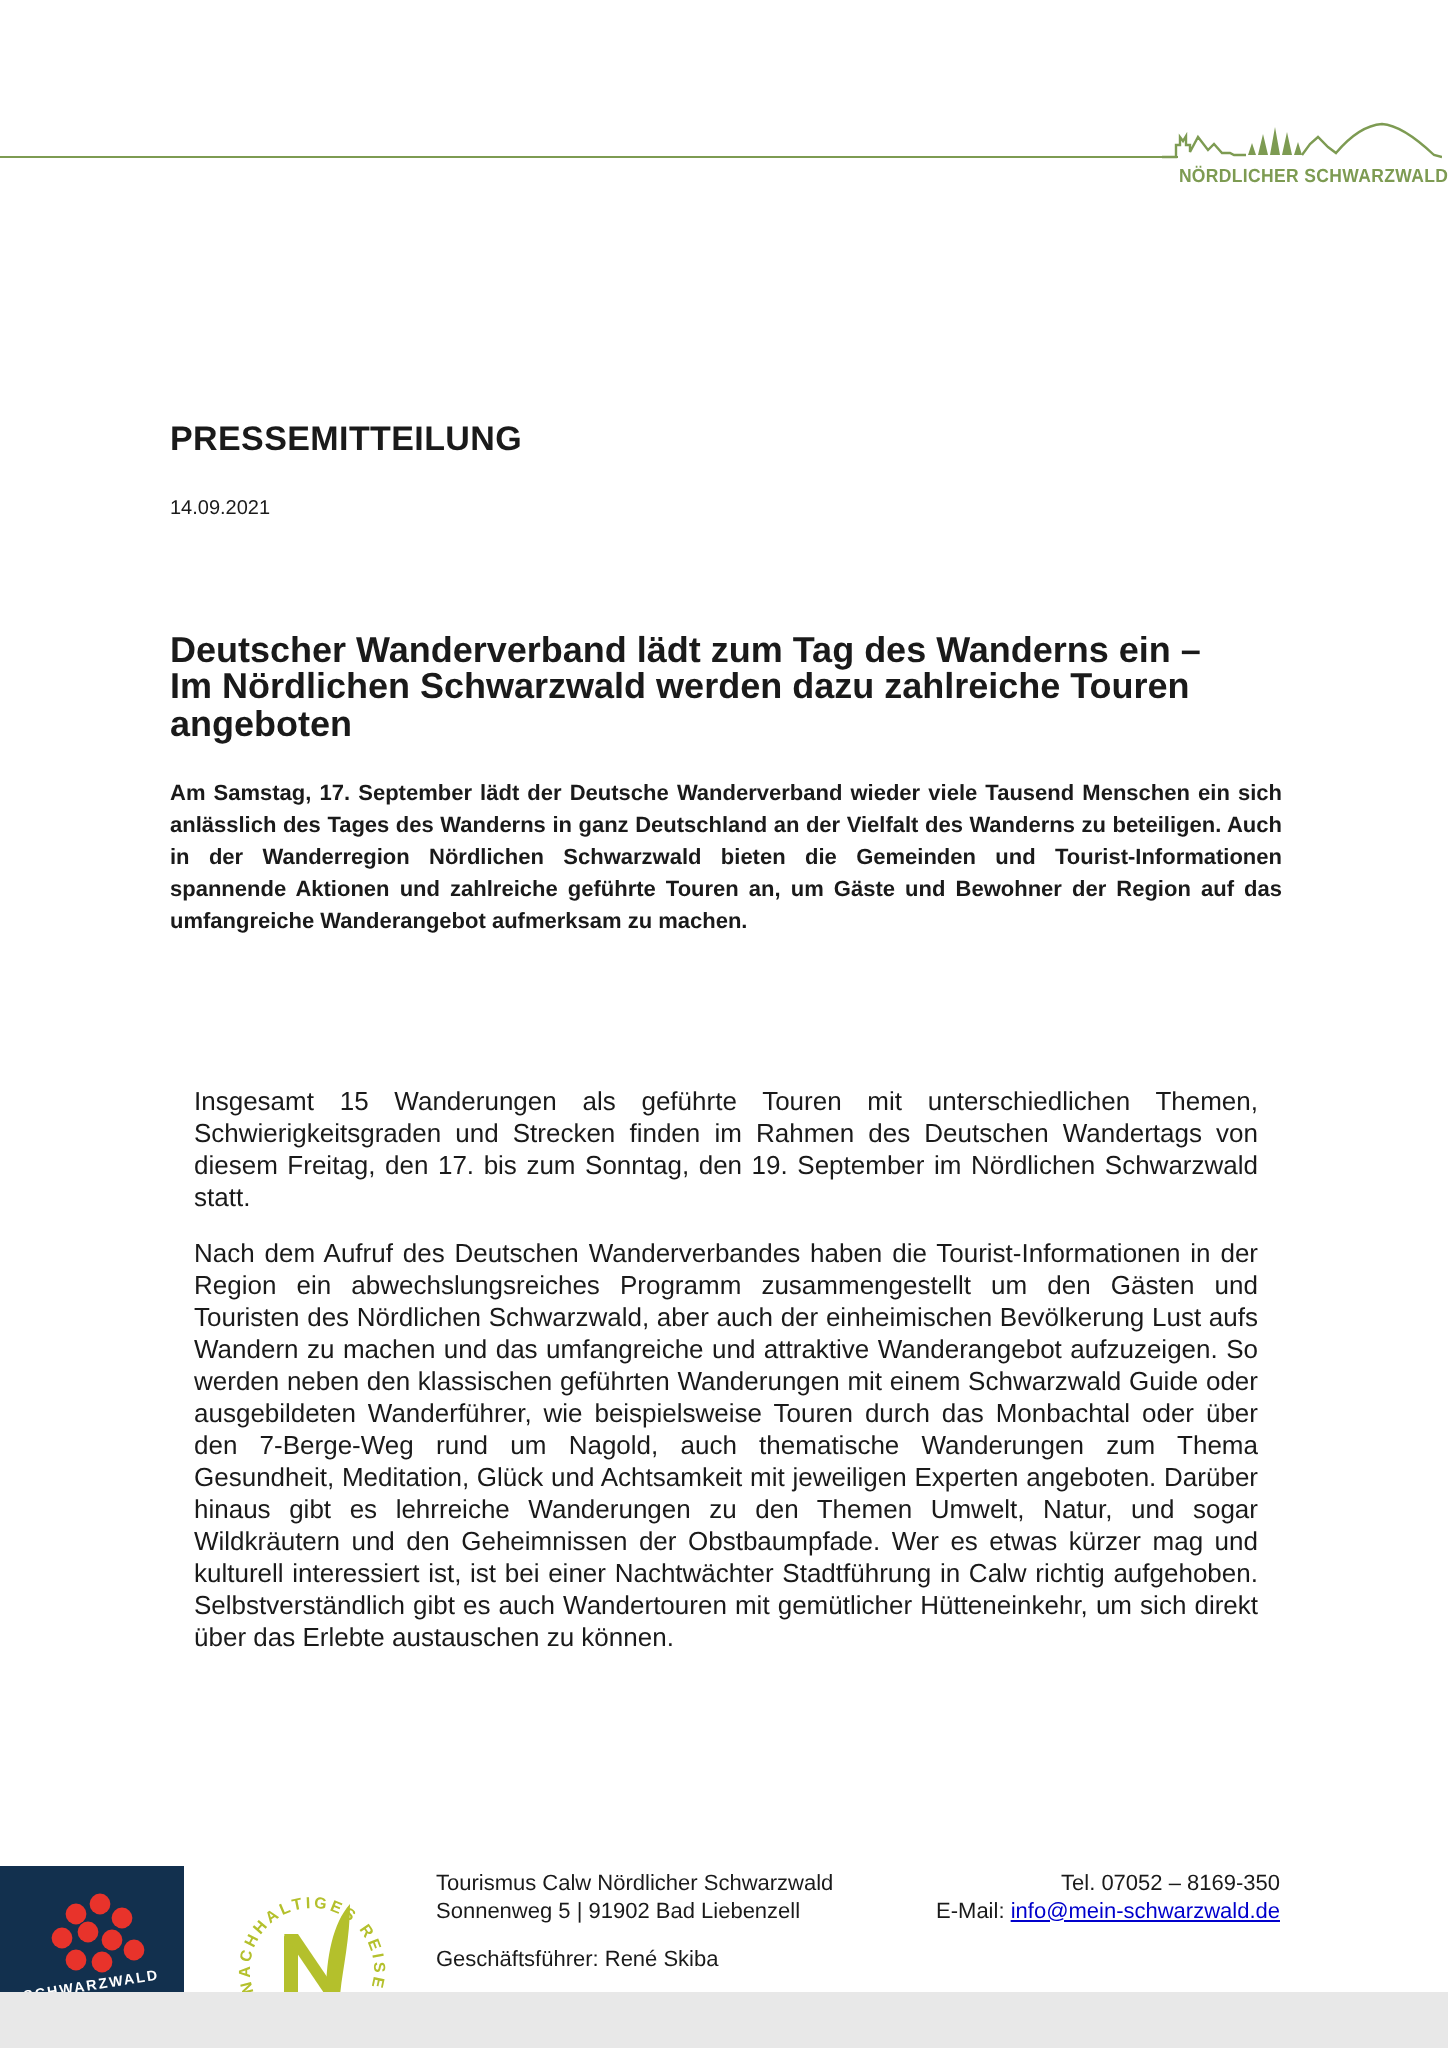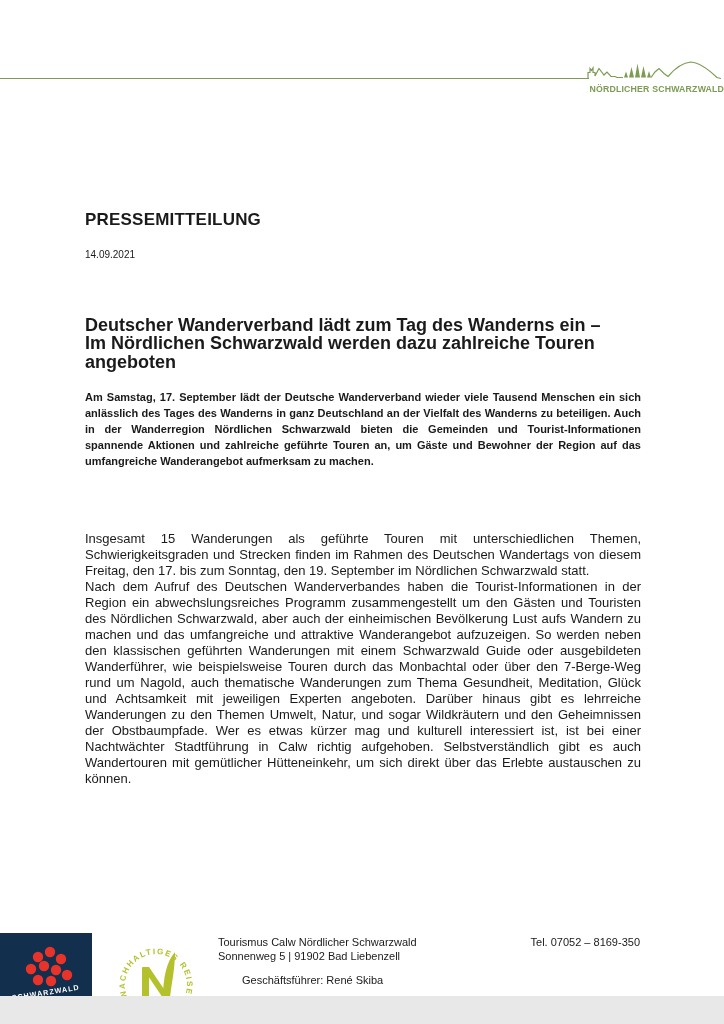--- a/index.html
+++ b/index.html
@@ -21,27 +21,27 @@
   .date{position:absolute;left:85px;top:249px;font-size:10px;}
   .headline{
     position:absolute;left:85px;top:301px;width:560px;
     font-size:18px;font-weight:bold;line-height:18.3px;white-space:pre-line;
   }
   .lead{
     position:absolute;left:85px;top:378px;width:556px;
     font-size:11px;font-weight:bold;line-height:16px;text-align:justify;
   }
   .body-text{position:absolute;left:85px;top:531px;width:556px;font-size:13px;line-height:16px;}
-  .body-text p{margin:0;text-align:justify;}
+  .body-text p{margin:12px;text-align:justify;}
   .body-text p.gap-above{margin-top:16px;}
   
   .f-logo-schwarzwald{position:absolute;left:0;top:933px;width:92px;height:87px;}
   .f-logo-nachhaltig{position:absolute;left:115px;top:934px;width:82px;height:84px;}
   .f-center{position:absolute;left:218px;top:936px;font-size:11px;line-height:13.5px;}
-  .f-center .manager{margin-top:11px;margin-left:24px;}
+  .f-center .manager{margin-top:11px;}
   .f-right{position:absolute;left:380px;top:936px;width:260px;font-size:11px;line-height:13.5px;text-align:right;}
   .email-link{color:#0000cc;text-decoration:underline;cursor:pointer;}
 </style>
 </head>
 <body>
 
 <div class="page">
 
   <div class="header-rule"></div>
   <svg class="header-silhouette" viewBox="0 0 140 25" aria-hidden="true">
@@ -97,15 +97,19 @@
   </svg>
 
   <div class="f-center">
     <div>Tourismus Calw Nördlicher Schwarzwald</div>
     <div>Sonnenweg 5 | 91902 Bad Liebenzell</div>
     <div class="manager">Geschäftsführer: René Skiba</div>
   </div>
 
   <div class="f-right">
     <div>Tel. 07052 – 8169-350</div>
+    <div>
+      <span>E-Mail:</span>
+      <a class="email-link" href="#">info@mein-schwarzwald.de</a>
+    </div>
   </div>
 
 </div>
 
 </body></html>

